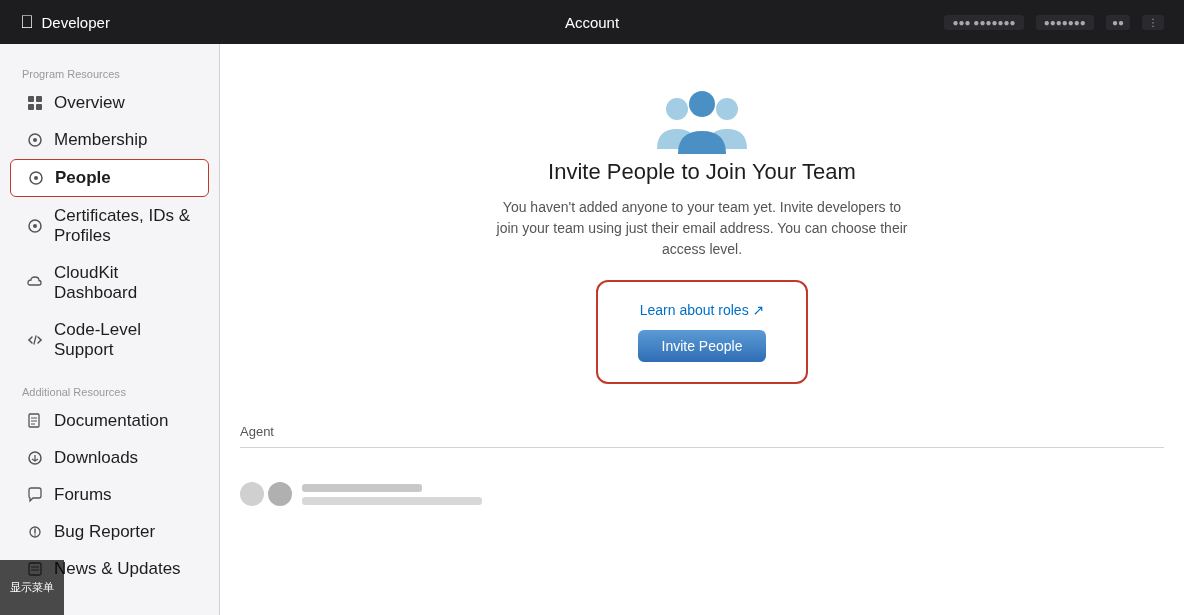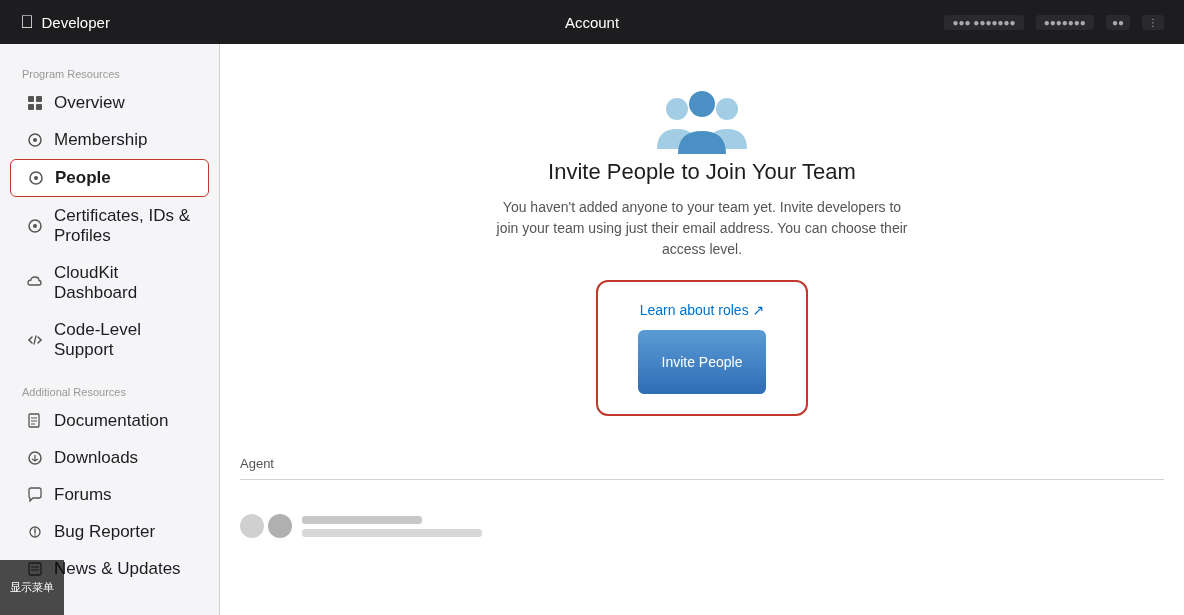--- a/index.html
+++ b/index.html
@@ -156,21 +156,21 @@
       color: #0070c9;
       font-size: 14px;
       text-decoration: none;
       cursor: pointer;
     }
     .invite-btn {
       background: linear-gradient(to bottom, #5b9bd5, #2f6db5);
       color: white;
       border: none;
       border-radius: 6px;
-      padding: 24px 24px;
+      padding: 8px 24px;
       font-size: 14px;
       font-weight: 500;
       cursor: pointer;
       min-width: 120px;
     }
 
     
     .agent-section {
       padding: 0 20px;
       margin-top: 10px;

